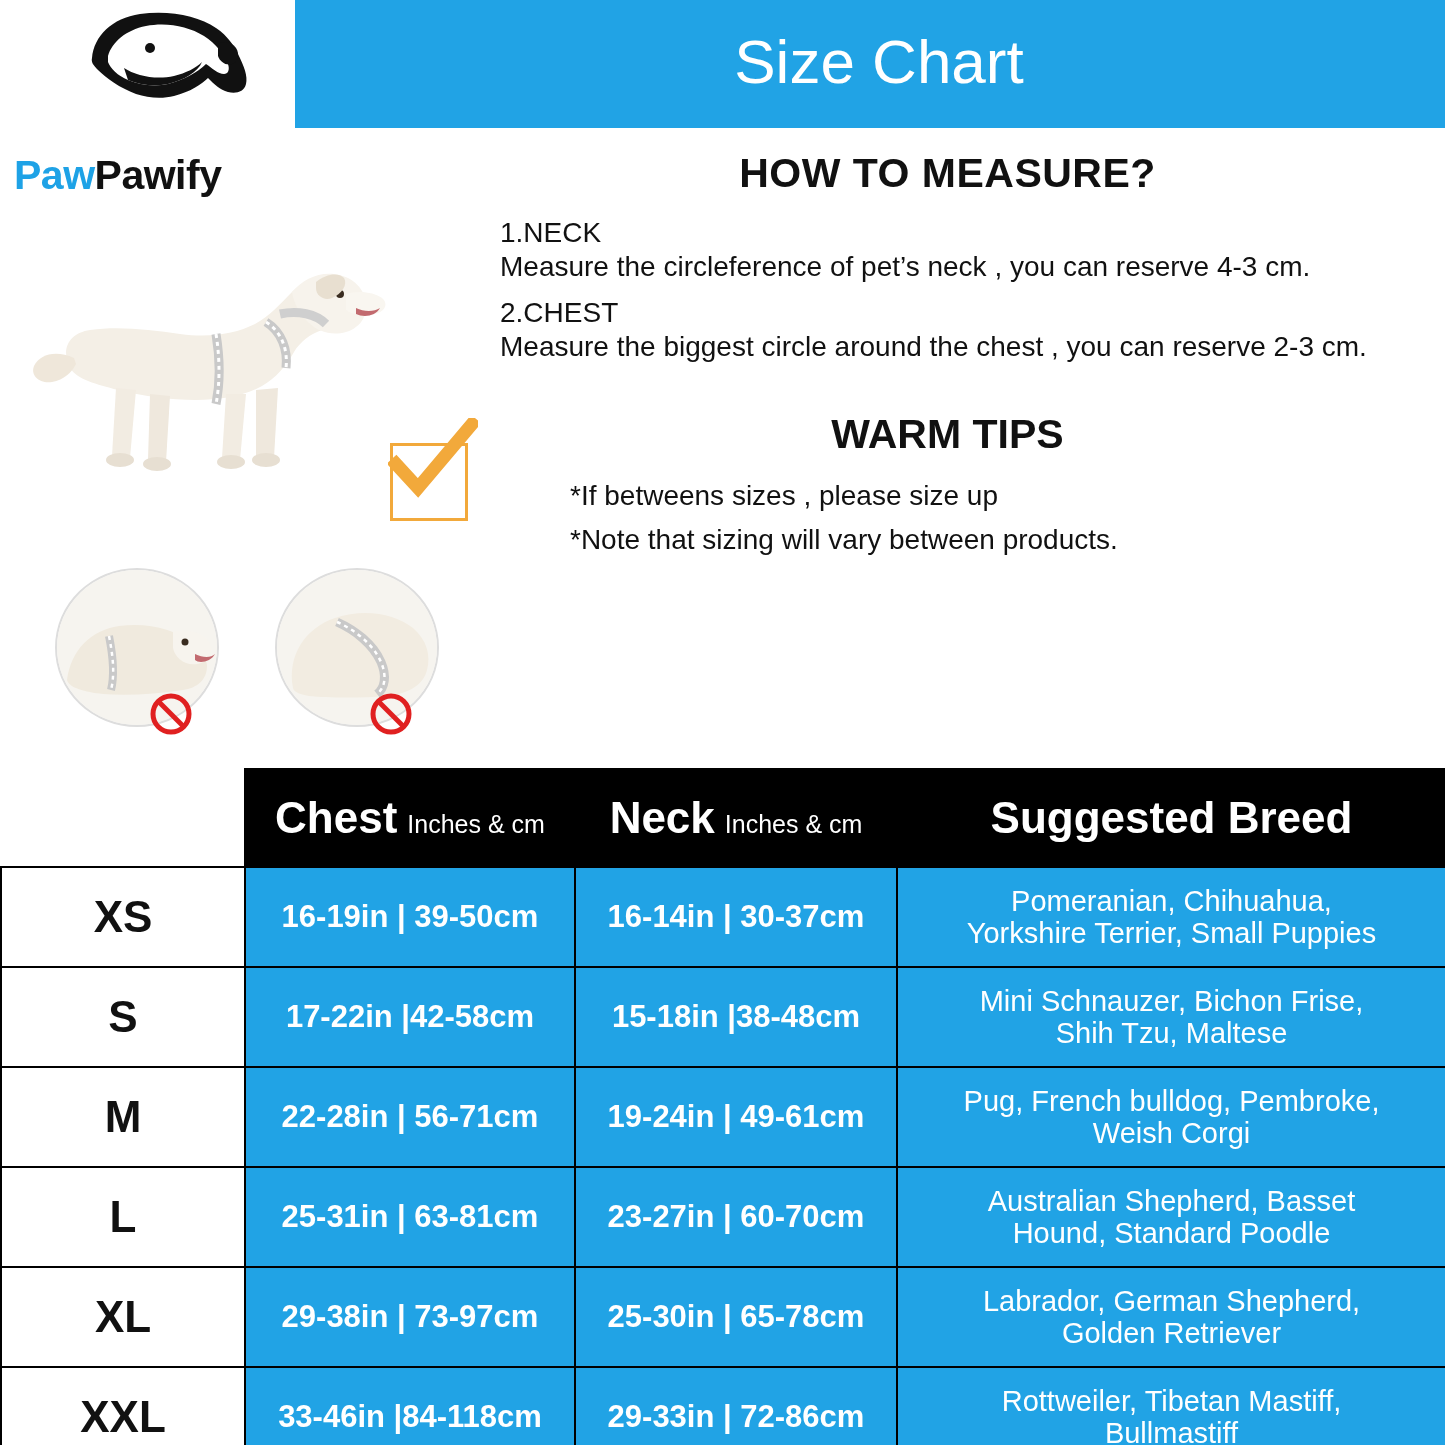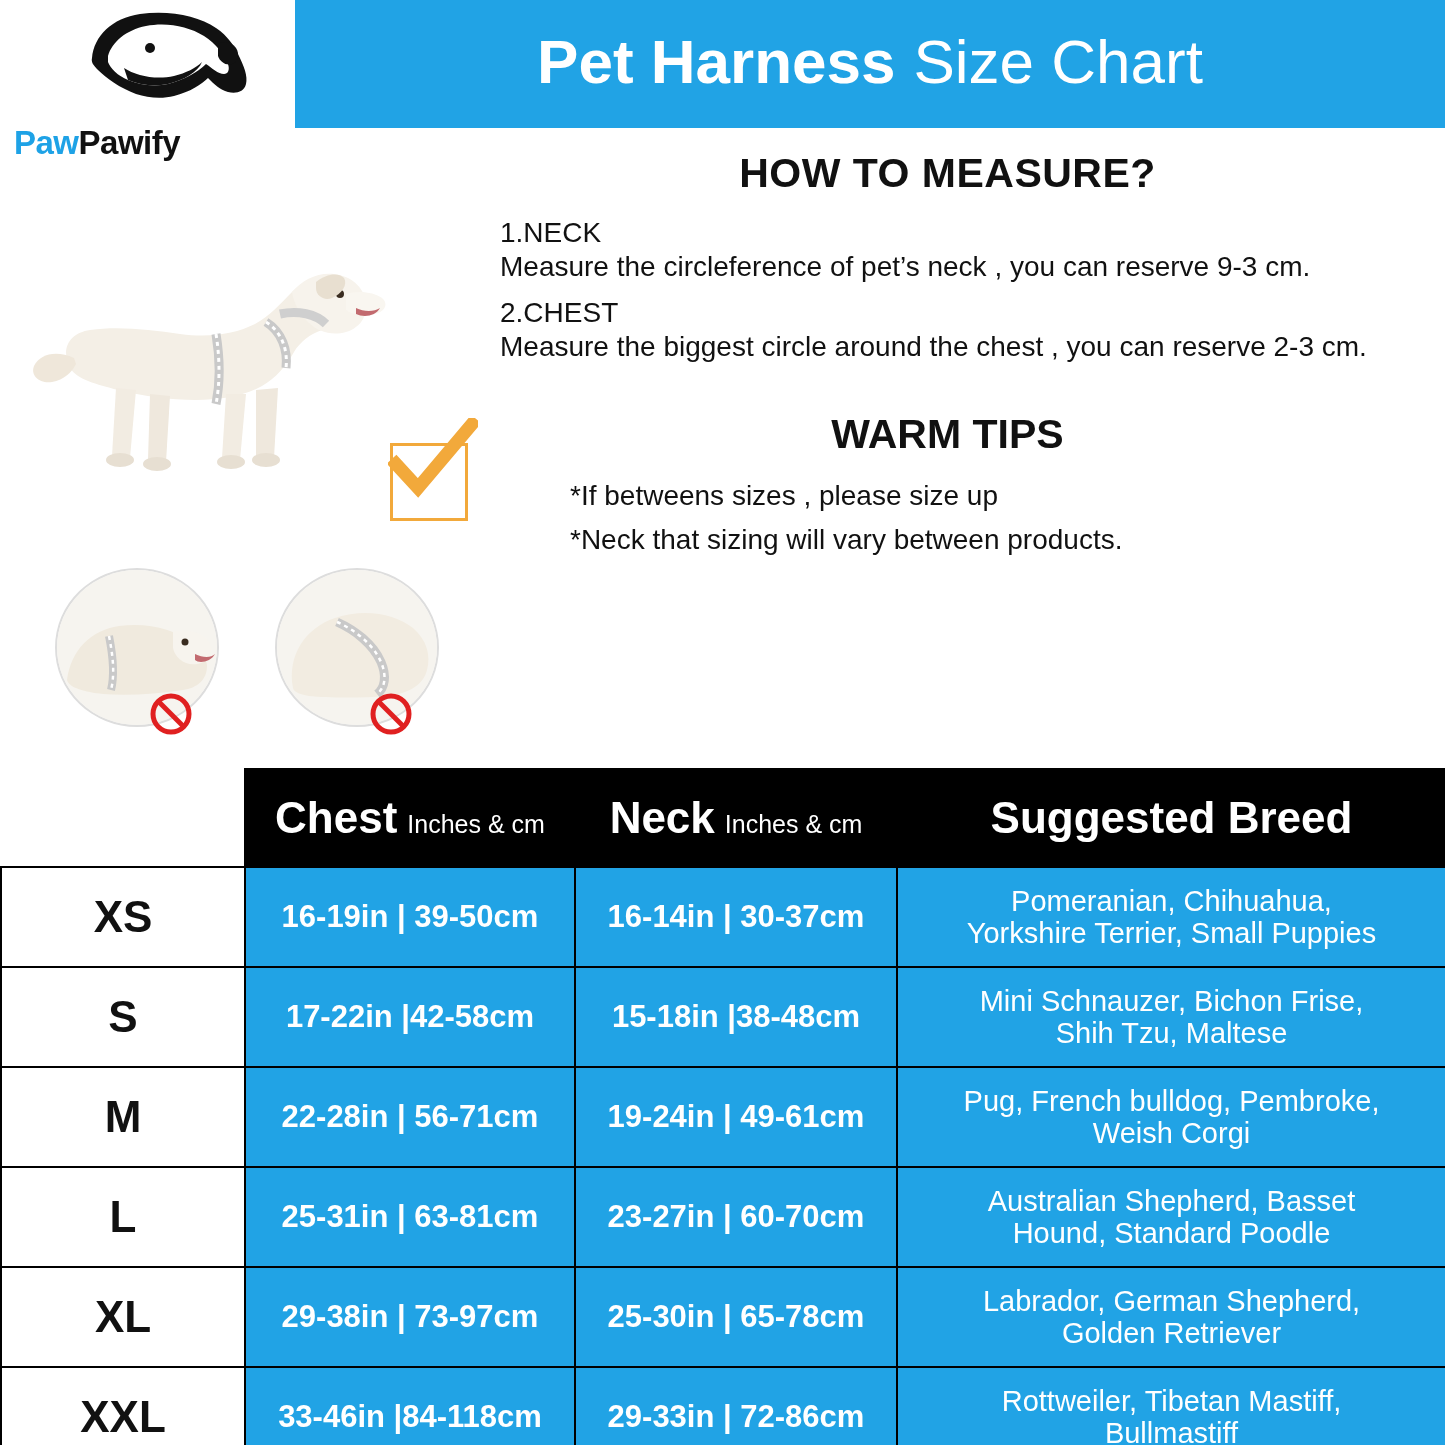--- a/index.html
+++ b/index.html
@@ -32,22 +32,22 @@
   .logo-dog {
     position: absolute;
     left: 78px;
     top: 6px;
     width: 180px;
     height: 120px;
   }
   .logo-text {
     position: absolute;
     left: 14px;
-    top: 124px;
-    font-size: 33px;
+    top: 152px;
+    font-size: 41px;
     font-weight: bold;
     letter-spacing: -0.5px;
     white-space: nowrap;
   }
   .logo-text .paw1 { color: #1ea2e6; }
   .logo-text .paw2 { color: #111111; }
 
   .title-bar {
     flex: 1 1 auto;
     background: #21a3e5;
@@ -253,21 +253,20 @@
       <circle cx="72" cy="42" r="5" fill="#111111"></circle>
       <path d="M140 38 C146 34 154 36 158 42 C162 48 160 56 154 58 C148 60 142 56 140 50 Z" fill="#111111"></path>
       <path d="M46 62 C58 70 78 74 96 70 C108 67 118 62 124 56 C120 66 106 74 90 78
                C76 81 62 79 50 74 Z" fill="#111111"></path>
     </svg>
     <div class="logo-text">
       <span class="paw1">Paw</span><span class="paw2">Pawify</span>
     </div>
   </div>
   <div class="title-bar">
-    <span class="t-bold">Pet Harness</span>
     <span class="t-light">Size Chart</span>
   </div>
 </div>
 
 <div class="content">
 
   <div class="illus">
 
     <svg class="dog-main" viewBox="0 0 360 290">
 
@@ -339,27 +338,27 @@
     </div>
     <svg class="no-sign two" viewBox="0 0 42 42">
       <circle cx="21" cy="21" r="18" fill="none" stroke="#e02020" stroke-width="5"></circle>
       <line x1="8" y1="8" x2="34" y2="34" stroke="#e02020" stroke-width="5"></line>
     </svg>
   </div>
 
   <div class="measure">
     <div class="h-center">HOW TO MEASURE?</div>
     <div class="m-line step">1.NECK</div>
-    <div class="m-line body">Measure the circleference of pet’s neck , you can reserve 9-3 cm.</div>
+    <div class="m-line body">Measure the circleference of pet’s neck , you can reserve 4-3 cm.</div>
     <div class="m-line step">2.CHEST</div>
     <div class="m-line body">Measure the biggest circle around the chest , you can reserve 2-3 cm.</div>
 
     <div class="warm-title">WARM TIPS</div>
     <div class="tip">*If betweens sizes , please size up</div>
-    <div class="tip">*Neck that sizing will vary between products.</div>
+    <div class="tip">*Note that sizing will vary between products.</div>
   </div>
 </div>
 
 <div class="table-wrap">
   <table class="size-table">
     <colgroup>
       <col class="c-size">
         <col class="c-chest">
         <col class="c-neck">
         <col class="c-breed">

